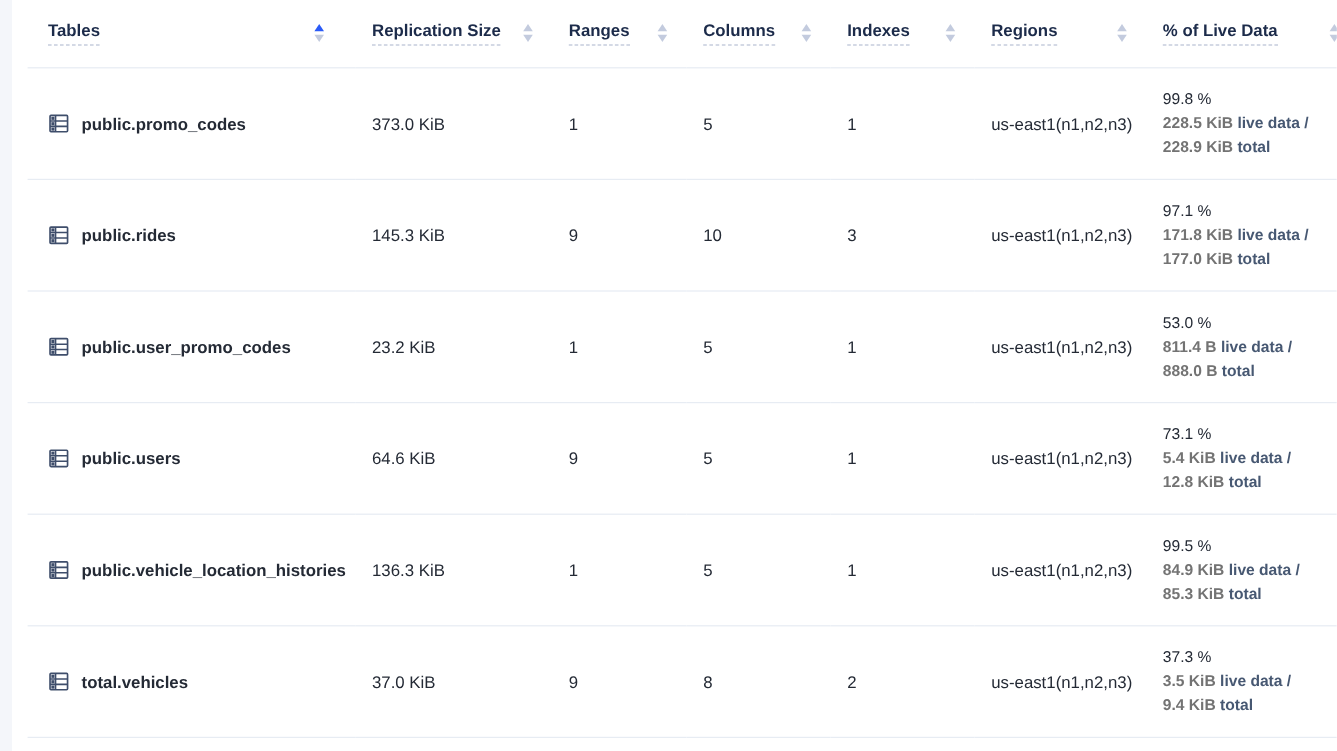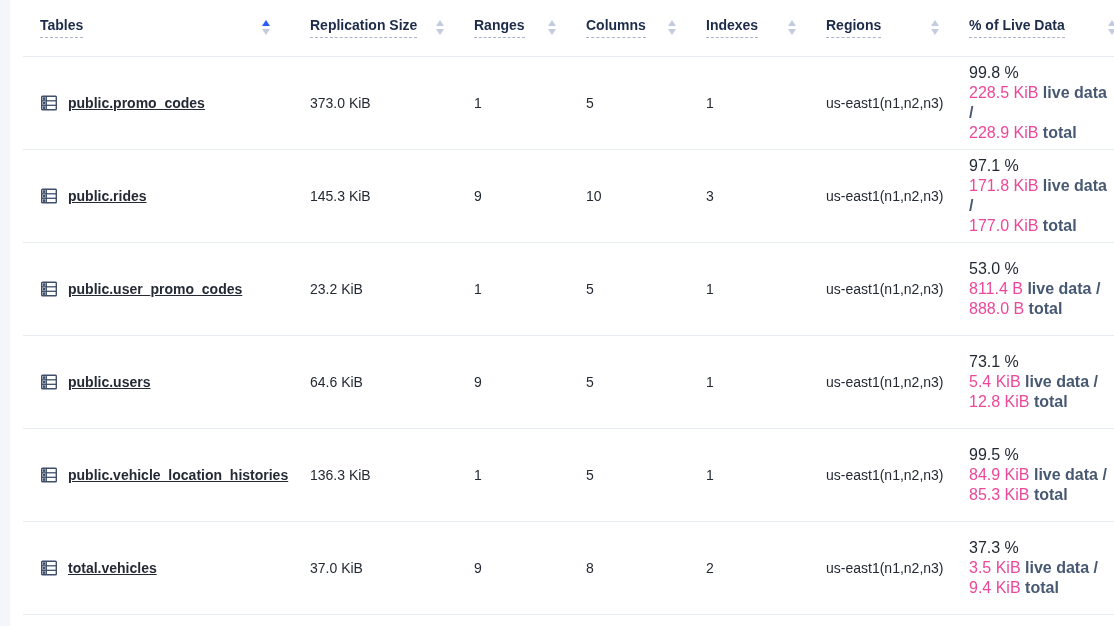--- a/index.html
+++ b/index.html
@@ -24,27 +24,27 @@
     cursor:pointer; flex:0 0 auto; }
   .sort-icons .up { width:0; height:0; border-left:4.5px solid transparent;
     border-right:4.5px solid transparent; border-bottom:6px solid #c3cbde; }
   .sort-icons .down { width:0; height:0; border-left:4.5px solid transparent;
     border-right:4.5px solid transparent; border-top:6px solid #c3cbde; }
   th.sorted-asc .sort-icons .up { border-bottom-color:#2b5bf7; }
   
   tbody tr { height:93px; background:#ffffff; }
   td { vertical-align:middle; border-bottom:1px solid #e7ecf3;
     font-size:14px; color:#242a35; padding:0 8px 0 14px; }
-  td.c-name { padding-left:17px;text-decoration:underline; }
+  td.c-name { padding-left:17px; }
   .name-wrap { display:flex; align-items:center; gap:10px; }
   .ticon { display:inline-flex; width:18px; height:18px; flex:0 0 auto; }
   .tname { font-weight:700; color:#242a35; white-space:nowrap; cursor:pointer; }
-  td.c-live { font-size:16px; line-height:20px; padding-right:4px; }
+  td.c-live { font-size:13px; line-height:20px; padding-right:4px; }
   .pct { color:#242a35; }
-  .sz { font-weight:400; color:#ec4899; }
+  .sz { font-weight:700; color:#737373; }
   .lbl { color:#475872; font-weight:700; }
 </style>
 </head>
 <body>
 
 <div class="page">
   <div class="left-gutter"></div>
 
   <table class="db-table">
     <colgroup>

